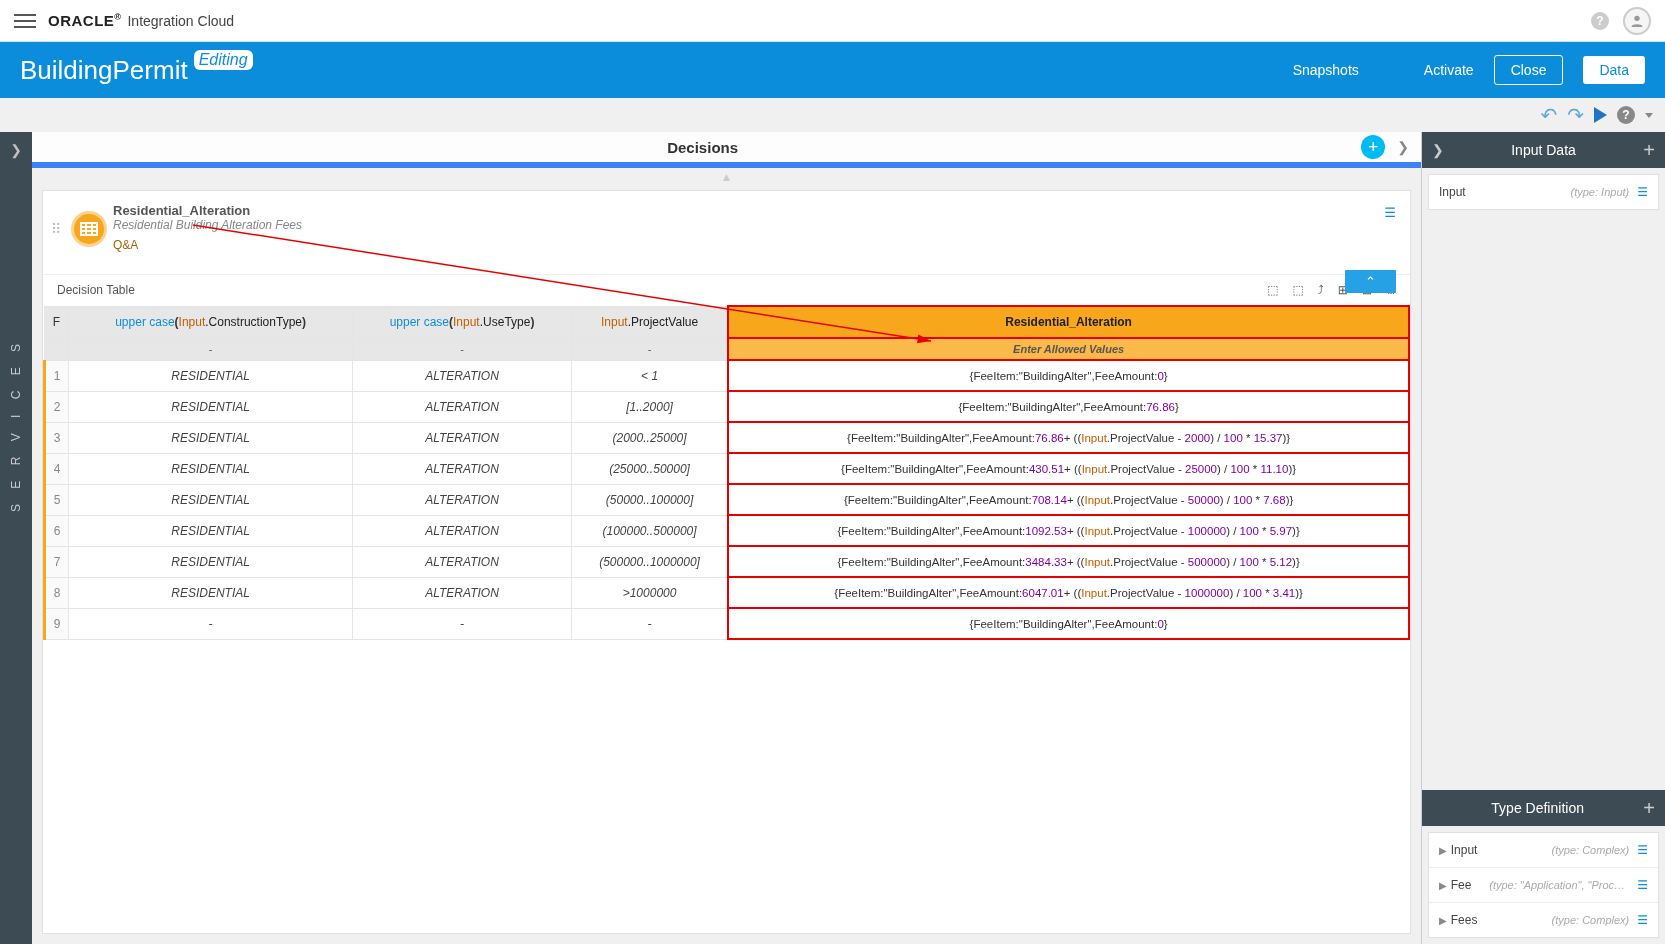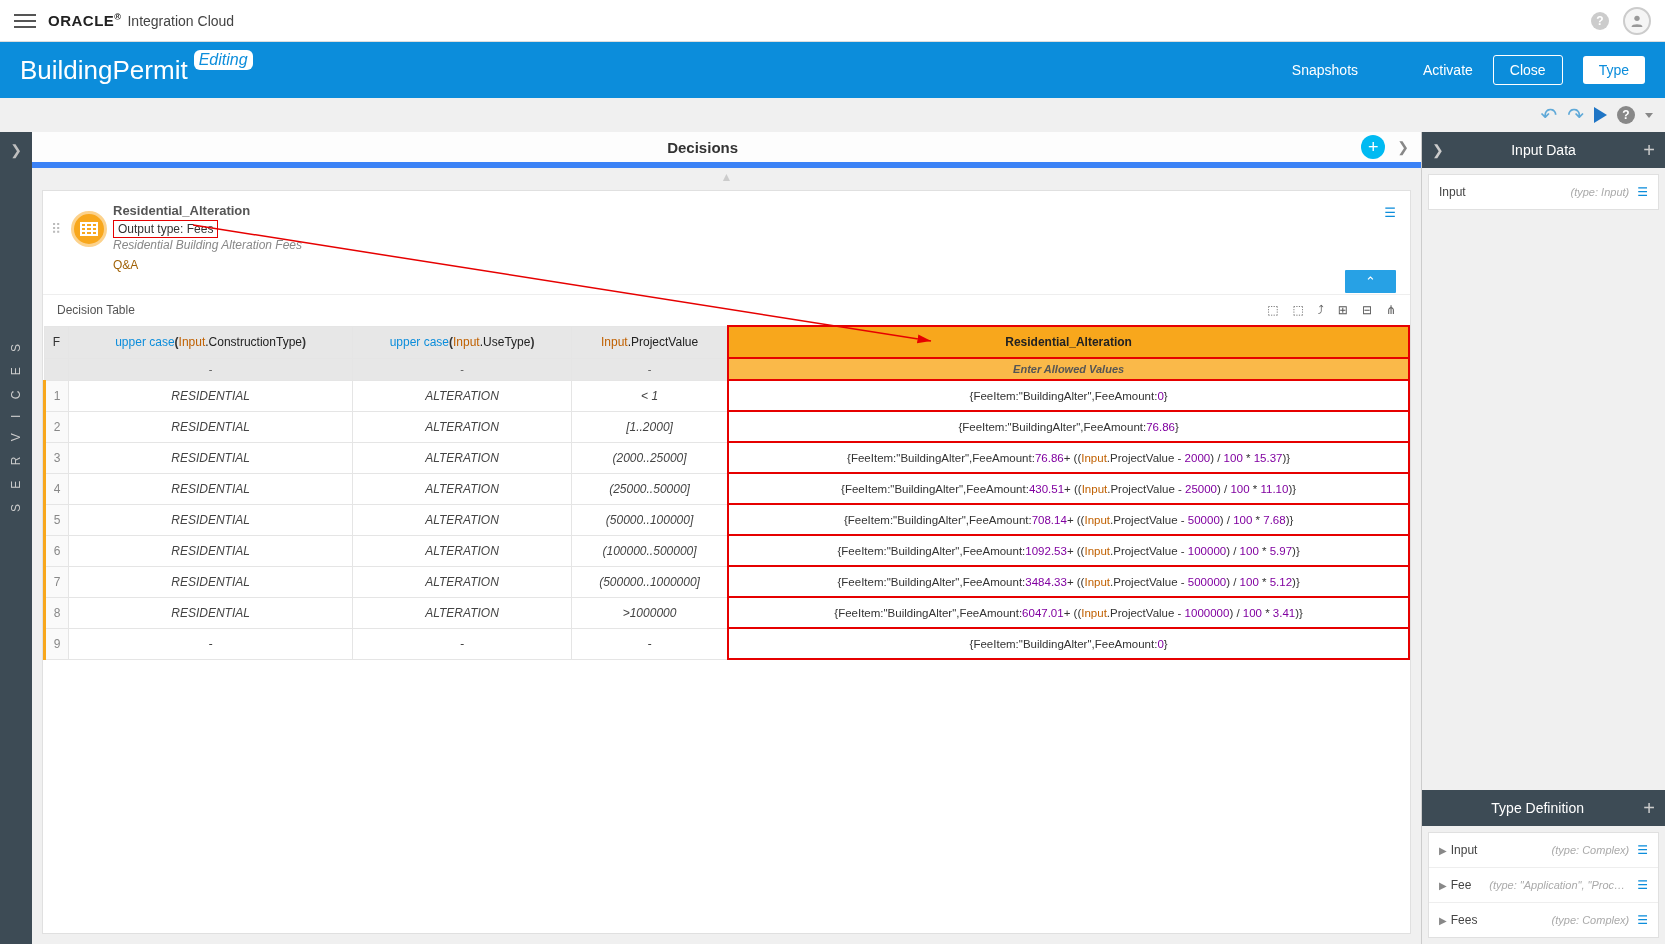--- a/index.html
+++ b/index.html
@@ -126,21 +126,21 @@
   </div>
 </div>
 
 <div class="bluebar">
   <span class="bluebar-title">BuildingPermit</span>
   <span class="badge-edit">Editing</span>
   <div class="bluebar-actions">
     <a>Snapshots</a>
     <a>Activate</a>
     <button class="btn-outline">Close</button>
-    <button class="btn-solid">Type</button>
+    <button class="btn-solid">Data</button>
   </div>
 </div>
 
 <div class="toolbar-strip">
   <span class="ic-undo">↶</span>
   <span class="ic-redo">↷</span>
   <span class="ic-play"></span>
   <span class="ic-help">?</span>
   <span class="ic-drop"></span>
 </div>
@@ -179,21 +179,20 @@
               <div></div>
               <div></div>
               <div></div>
               <div></div>
               <div></div>
               <div></div>
               <div></div>
             </div>
         </div>
         <div class="dec-title">Residential_Alteration</div>
-        <div><span class="outbox">Output type: Fees</span></div>
         <div class="dec-desc">Residential Building Alteration Fees</div>
         <span class="qa-link">Q&amp;A</span>
 
         <div class="card-head-right">
           <span class="lines-ic">☰</span>
           <span class="collapse-btn">⌃</span>
         </div>
       </div>
 
       <div class="dt-bar">

